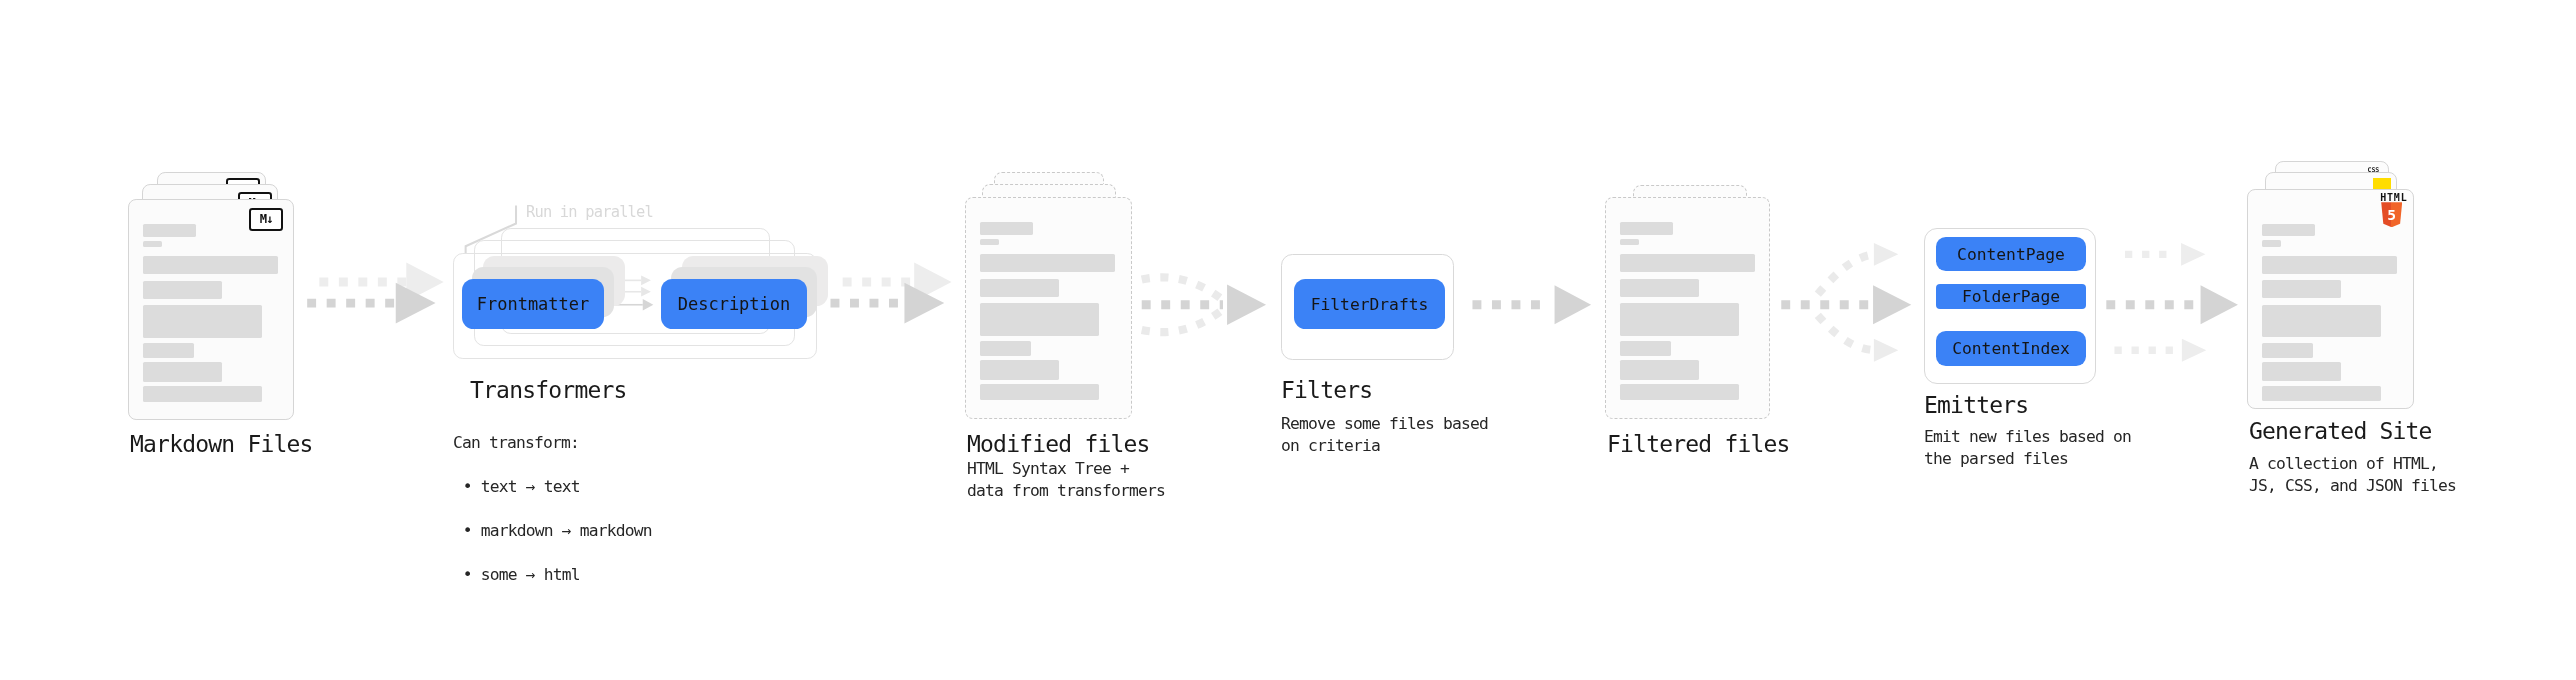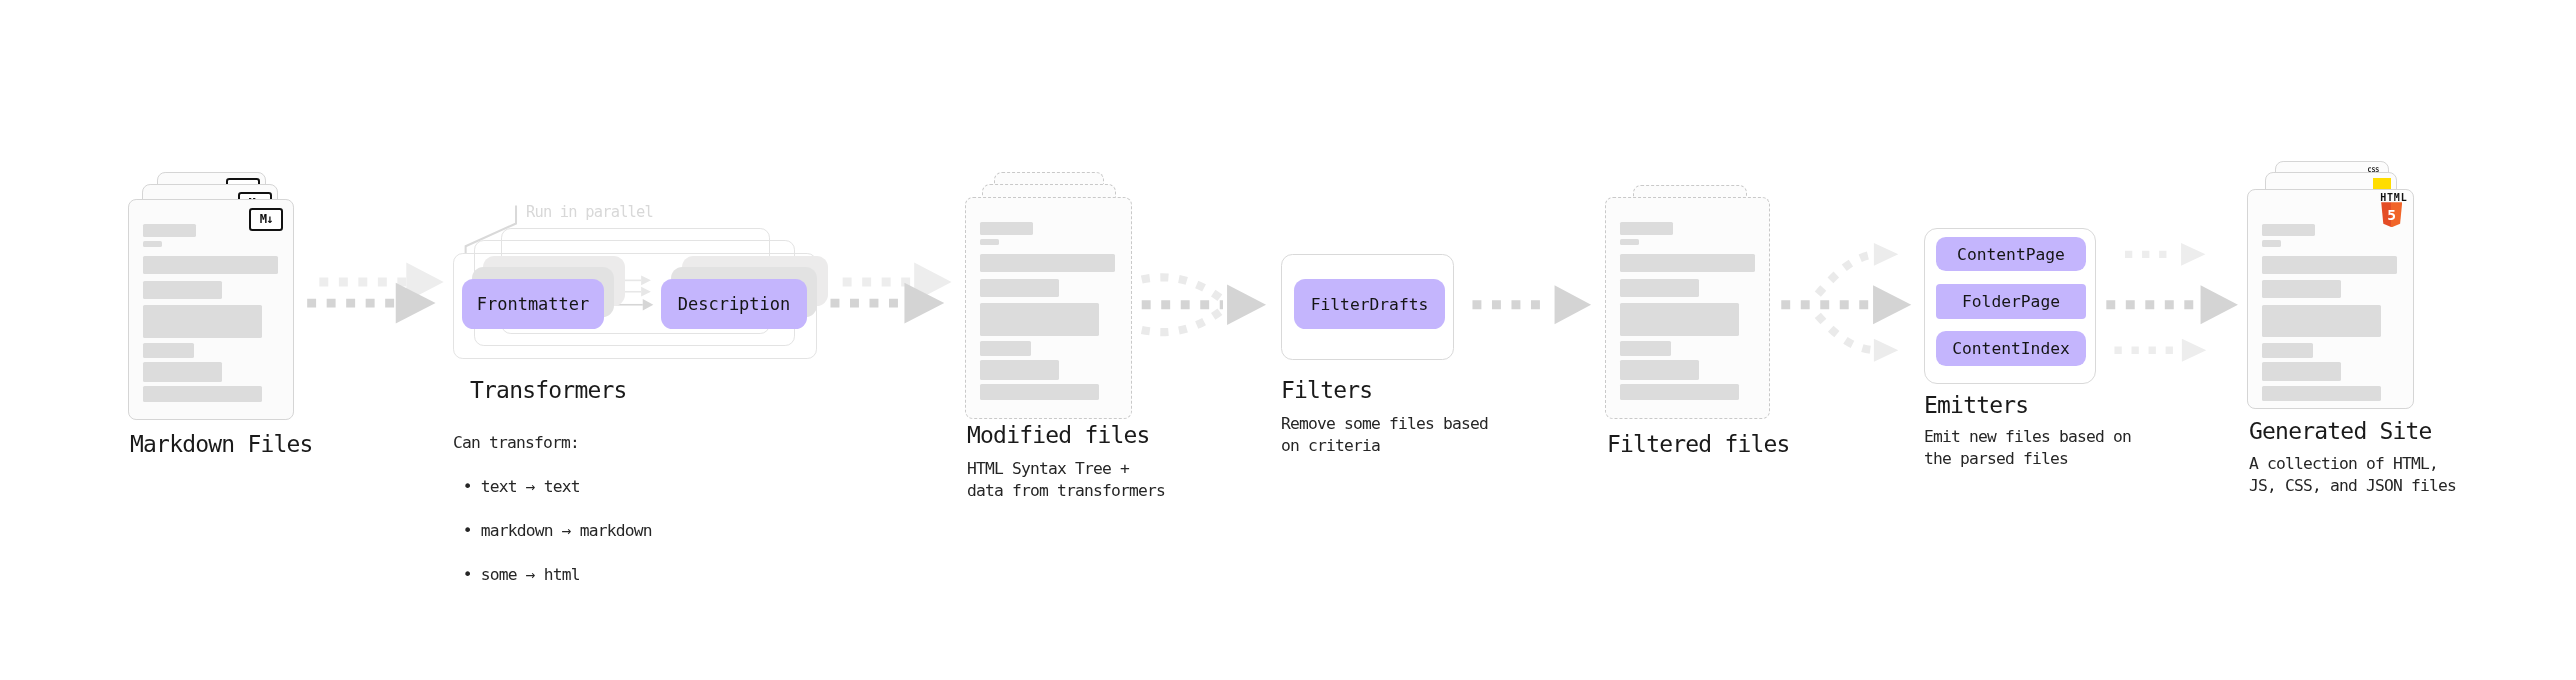--- a/index.html
+++ b/index.html
@@ -29,21 +29,21 @@
   .md-badge{
     position:absolute;display:flex;align-items:center;justify-content:center;
     width:30px;height:18.7px;background:#ffffff;border:2px solid #111111;border-radius:3.3px;
     font-size:12.2px;font-weight:bold;letter-spacing:-0.8px;color:#111111;
   }
   
   .obox{position:absolute;box-sizing:border-box;border:1.6px solid #e3e3e3;border-radius:9.8px;background:transparent;}
   
   .pill{
     position:absolute;display:flex;align-items:center;justify-content:center;
-    background:#c4b5fd;border-radius:11.4px;font-size:17px;color:#151515;
+    background:#3b82f6;border-radius:11.4px;font-size:17px;color:#151515;
   }
   .ghost{position:absolute;border-radius:11.4px;}
   .ghost.g1{background:#e2e2e2;}
   .ghost.g2{background:#ecebeb;}
   
   .holder{position:absolute;box-sizing:border-box;background:#ffffff;border:1.6px solid #d9d9d9;border-radius:13px;}
   
   .stage-label{position:absolute;font-size:23px;font-weight:500;color:#1a1a1a;letter-spacing:-0.8px;white-space:nowrap;}
   .stage-desc{position:absolute;font-size:16.3px;line-height:22px;color:#262626;white-space:pre-line;letter-spacing:-0.8px;}
   .bullet{padding-left:9.8px;white-space:nowrap;}
@@ -183,21 +183,21 @@
         <div class="bar b1"></div>
         <div class="bar b2"></div>
         <div class="bar b3"></div>
         <div class="bar b4"></div>
         <div class="bar b5"></div>
         <div class="bar b6"></div>
         <div class="bar b7"></div>
         <div class="bar b8"></div>
       </div>
     </div>
-    <div class="stage-label" style="left:967px;top:422px;">Modified files</div>
+    <div class="stage-label" style="left:967px;top:431px;">Modified files</div>
     <div class="stage-desc" style="left:967px;top:458px;">HTML Syntax Tree +
 data from transformers</div>
   </div>
 
   <div>
     <div class="holder" style="left:1281px;top:254px;width:173px;height:106px;border-radius:11.4px;"></div>
     <div class="pill" style="left:1294px;top:279px;width:151px;height:50px;font-size:16.3px;">FilterDrafts</div>
     <div class="stage-label" style="left:1281px;top:377px;">Filters</div>
     <div class="stage-desc" style="left:1281px;top:413px;">Remove some files based
 on criteria</div>
@@ -216,21 +216,21 @@
         <div class="bar b7"></div>
         <div class="bar b8"></div>
       </div>
     </div>
     <div class="stage-label" style="left:1607px;top:431px;">Filtered files</div>
   </div>
 
   <div>
     <div class="holder" style="left:1924px;top:228px;width:172px;height:156px;"></div>
     <div class="pill" style="left:1936px;top:237px;width:150px;height:34px;border-radius:9.8px;font-size:16.3px;">ContentPage</div>
-    <div class="pill" style="left:1936px;top:284px;width:150px;height:35px;border-radius:4px;font-size:16.3px;">FolderPage</div>
+    <div class="pill" style="left:1936px;top:284px;width:150px;height:25px;border-radius:4px;font-size:16.3px;">FolderPage</div>
     <div class="pill" style="left:1936px;top:331px;width:150px;height:35px;border-radius:9.8px;font-size:16.3px;">ContentIndex</div>
     <div class="stage-label" style="left:1924px;top:392px;">Emitters</div>
     <div class="stage-desc" style="left:1924px;top:426px;">Emit new files based on
 the parsed files</div>
   </div>
 
   <div>
     <div class="card" style="left:2275px;top:161px;width:114px;height:219px;background:#fcfcfc;">
       <div class="css-badge">
         <div class="css-txt">CSS</div>

